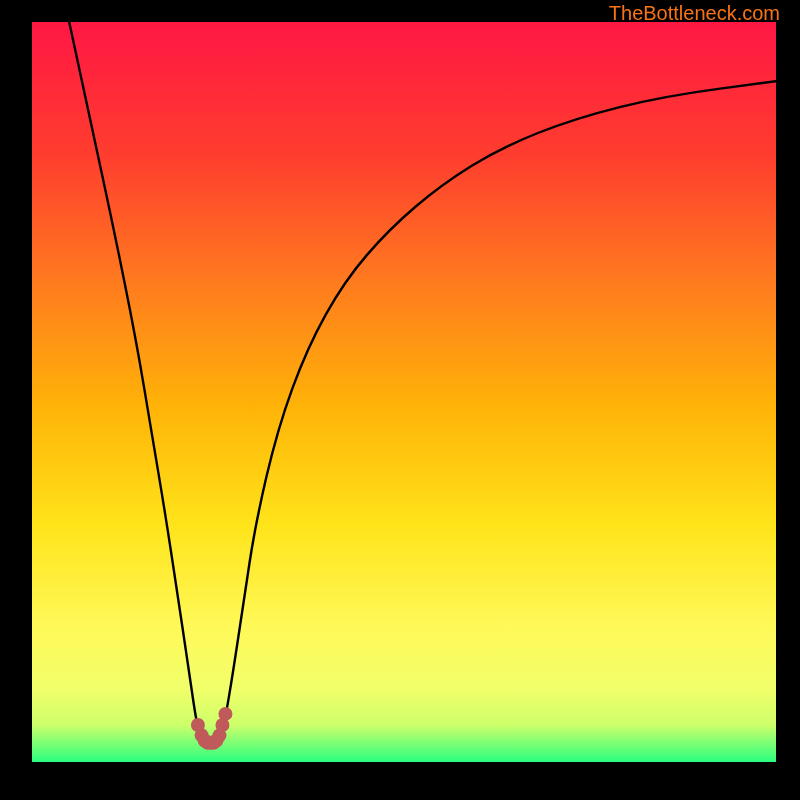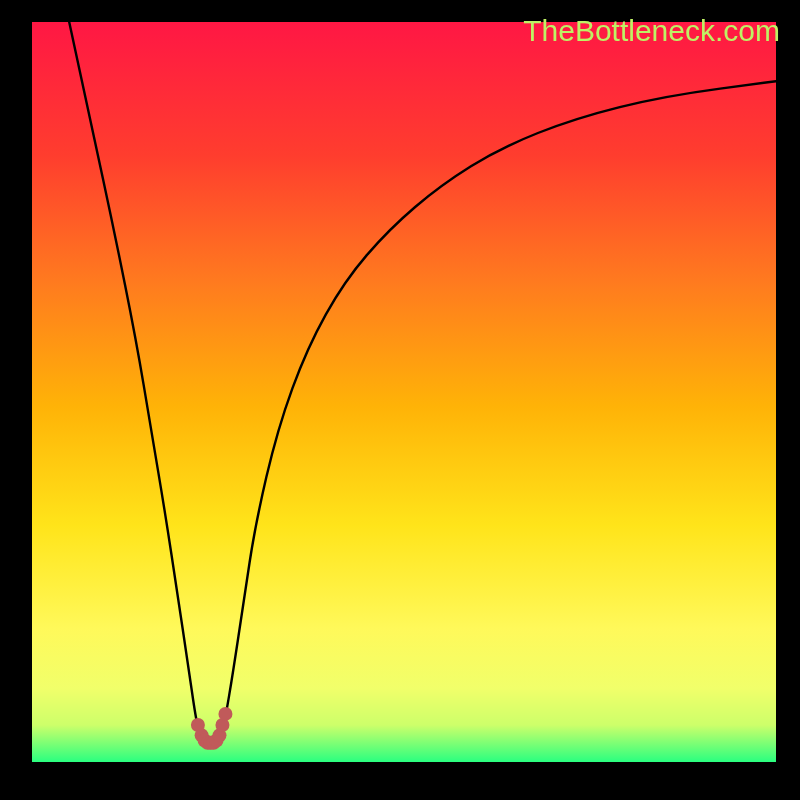--- a/index.html
+++ b/index.html
@@ -29,25 +29,25 @@
   .curve {
     position: absolute;
     left: 0;
     top: 0;
     width: 744px;
     height: 740px;
     pointer-events: none;
   }
   .watermark {
     position: absolute;
-    top: 14px;
+    top: 2px;
     right: 20px;
     font-family: Arial, Helvetica, sans-serif;
-    font-size: 30px;
-    color: #bef264;
+    font-size: 20px;
+    color: #f97316;
     letter-spacing: 0px;
     user-select: none;
   }
 </style>
 </head>
 <body>
 
 <div class="frame">
 
   <div class="plot">

